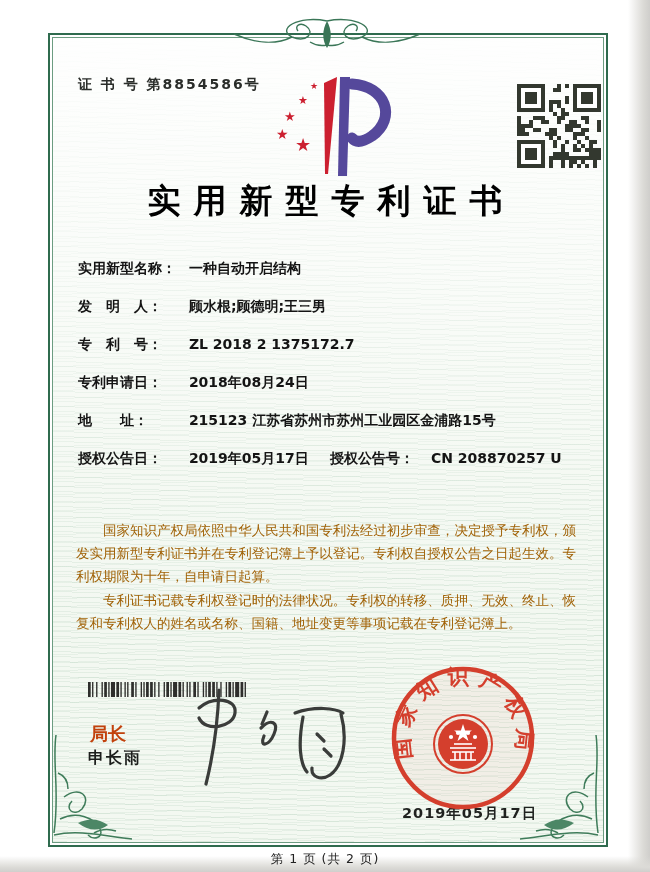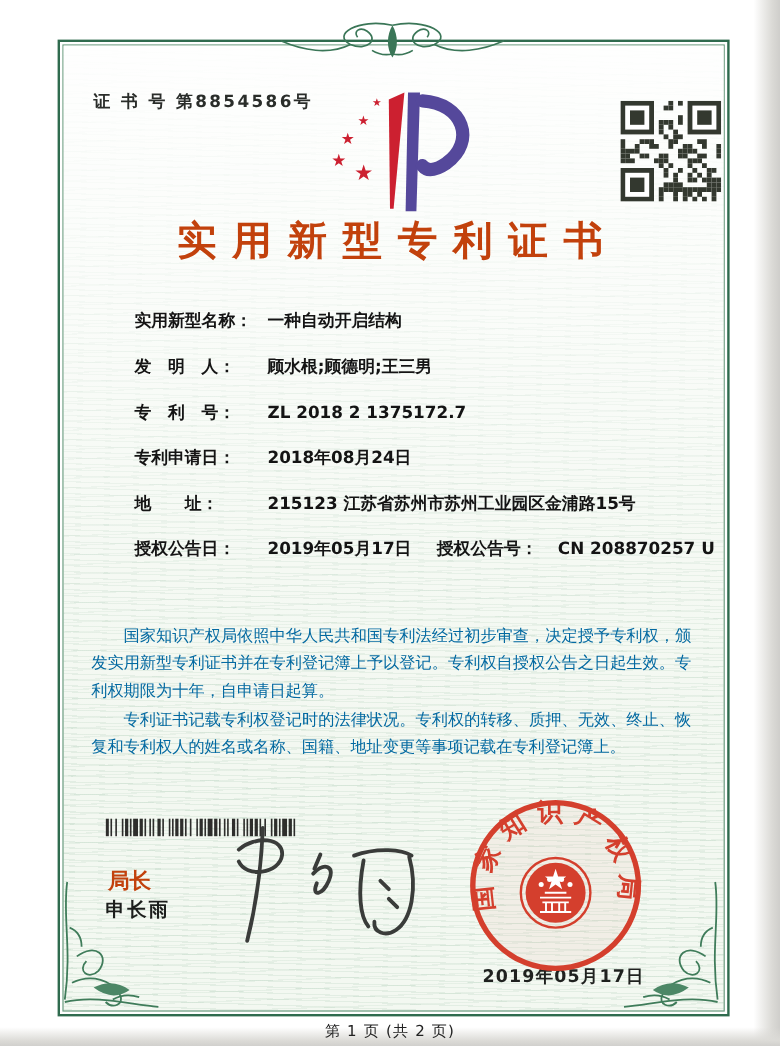--- a/index.html
+++ b/index.html
@@ -26,30 +26,30 @@
     background:linear-gradient(180deg,rgba(255,255,255,.95) 0%,rgba(255,255,255,.55) 30%,rgba(255,255,255,.15) 55%,rgba(255,255,255,0) 75%);}
   .ornament{position:absolute;z-index:3;}
   
   .cert-no{position:absolute;z-index:4;left:78px;top:76px;font-size:14px;
     letter-spacing:2px;color:#2a2d2a;font-weight:600;}
   .logo{position:absolute;z-index:4;left:270px;top:74px;width:130px;height:112px;}
   .lstar{position:absolute;color:#cc2030;line-height:1;}
   .qr{position:absolute;z-index:4;left:517px;top:84px;width:84px;height:84px;}
   .title{position:absolute;z-index:4;left:0;top:179px;width:650px;text-align:center;
     font-family:"DejaVu Serif","Liberation Serif",serif;
-    font-size:33px;font-weight:600;color:#c2410c;letter-spacing:13px;text-indent:13px;}
+    font-size:33px;font-weight:600;color:#000000;letter-spacing:13px;text-indent:13px;}
   .fields{position:absolute;z-index:4;left:78px;top:257px;width:506px;
     display:flex;flex-direction:column;gap:16px;}
-  .frow{height:22px;line-height:22px;font-size:14px;color:#141414;font-weight:600;position:relative;white-space:nowrap;margin-left:34px;}
+  .frow{height:22px;line-height:22px;font-size:14px;color:#141414;font-weight:600;position:relative;white-space:nowrap;}
   .flabel{display:inline-block;width:106px;}
   .pair2{position:absolute;left:252px;top:0;}
   .pair2 .flabel{width:96px;}
   .paras{position:absolute;z-index:4;left:76px;top:519px;width:500px;
     font-family:"DejaVu Serif","Liberation Serif",serif;
-    font-size:13.5px;line-height:1.72;color:#0369a1;text-align:justify;}
+    font-size:13.5px;line-height:1.72;color:#a16207;text-align:justify;}
   .paras p{margin:0;text-indent:2em;}
   .barcode{position:absolute;z-index:4;left:88px;top:682px;width:160px;height:15px;}
   .director-title{position:absolute;z-index:4;left:90px;top:722px;font-size:18px;font-weight:700;color:#c2410c;}
   .director-name{position:absolute;z-index:4;left:88px;top:748px;font-size:16px;font-weight:700;color:#1c1e1c;letter-spacing:2px;}
   .signature{position:absolute;z-index:4;left:183px;top:686px;}
   .seal{position:absolute;z-index:5;left:389px;top:664px;width:148px;height:148px;}
   .seal-date{position:absolute;z-index:4;left:402px;top:804px;font-size:14.5px;color:#1f211f;
     font-weight:600;letter-spacing:1px;}
   .footer{position:absolute;z-index:4;left:0;top:823px;width:650px;text-align:center;
     font-size:12.5px;color:#222;letter-spacing:1px;margin-top:28px;}

